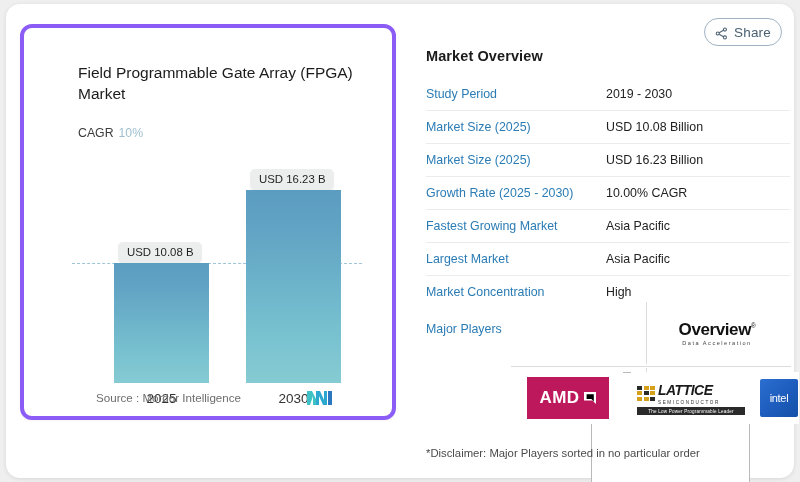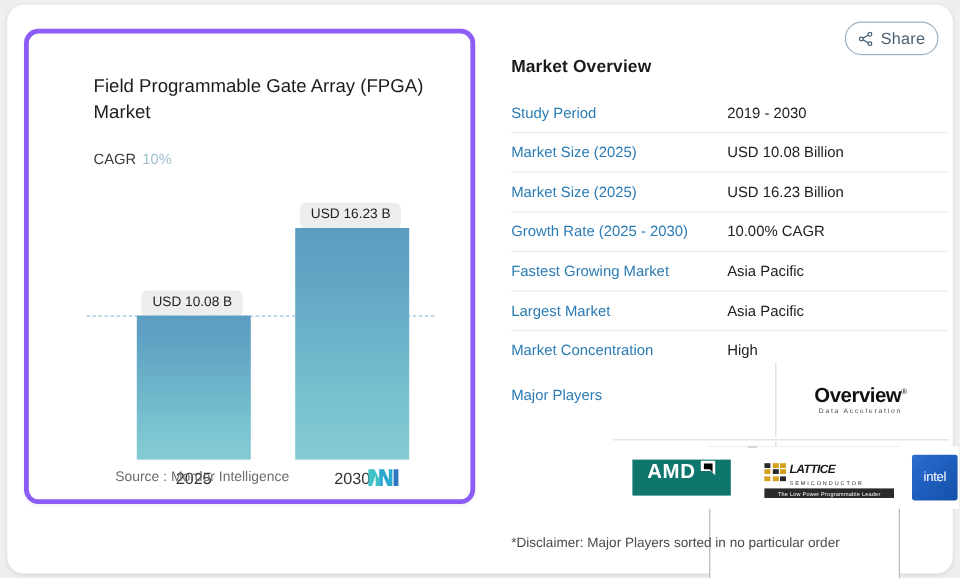--- a/index.html
+++ b/index.html
@@ -149,42 +149,42 @@
 
   .hl-box {
     position: absolute;
     left: 80px; top: 70px; width: 159px; height: 132px;
     border: 1px solid #b9b9b9;
     background: #fff;
   }
 
   
   .amd {
-    background: #0f766e; color: #fff;
-    width: 82px; height: 30px;
-    display: flex; align-items: flex-start; justify-content: center;
+    background: #be185d; color: #fff;
+    width: 82px; height: 42px;
+    display: flex; align-items: center; justify-content: center;
     gap: 3px;
     font-size: 17px; font-weight: bold; letter-spacing: .5px;
   }
   
   .intel {
     width: 38px; height: 38px;
     background: linear-gradient(135deg, #2b6fd0 0%, #1f5fc0 45%, #1450a8 100%);
     color: #fff;
     display: flex; align-items: center; justify-content: center;
     font-size: 11px; letter-spacing: -.3px;
     border-radius: 2px;
   }
   
   .lattice { width: 108px; }
   .lat-top { display: flex; align-items: center; gap: 3px; }
   .lat-blocks { display: grid; grid-template-columns: repeat(3, 5px); grid-template-rows: repeat(3, 4px); gap: 1.5px; }
   .lat-blocks i { display: block; background: #d6a11a; }
   .lat-blocks i.d { background: #2a2a2a; }
-  .lat-word { font-size: 10px; font-weight: bold; font-style: italic; color: #1a1a1a; letter-spacing: -.5px; line-height: 1; }
+  .lat-word { font-size: 14px; font-weight: bold; font-style: italic; color: #1a1a1a; letter-spacing: -.5px; line-height: 1; }
   .lat-sub { font-size: 4.6px; letter-spacing: 1.6px; color: #333; text-align: right; margin-top: 1px; }
   .lat-tag { margin-top: 2px; background: #2a2a2a; color: #fff; font-size: 4.6px; text-align: center; padding: 1.5px 0; letter-spacing: .2px; }
   
   .ql { display: flex; align-items: center; gap: 2px; }
   .ql-word { font-size: 15.5px; font-weight: bold; color: #111; letter-spacing: -.4px; }
   
   .ach-word { font-size: 17px; font-weight: bold; color: #111; letter-spacing: -.4px; line-height: 1; }
   .ach-word sup { font-size: 6.5px; vertical-align: super; font-weight: normal; }
   .ach-sub { font-size: 5.6px; letter-spacing: 1.5px; color: #444; text-align: center; margin-top: 2px; }
 

